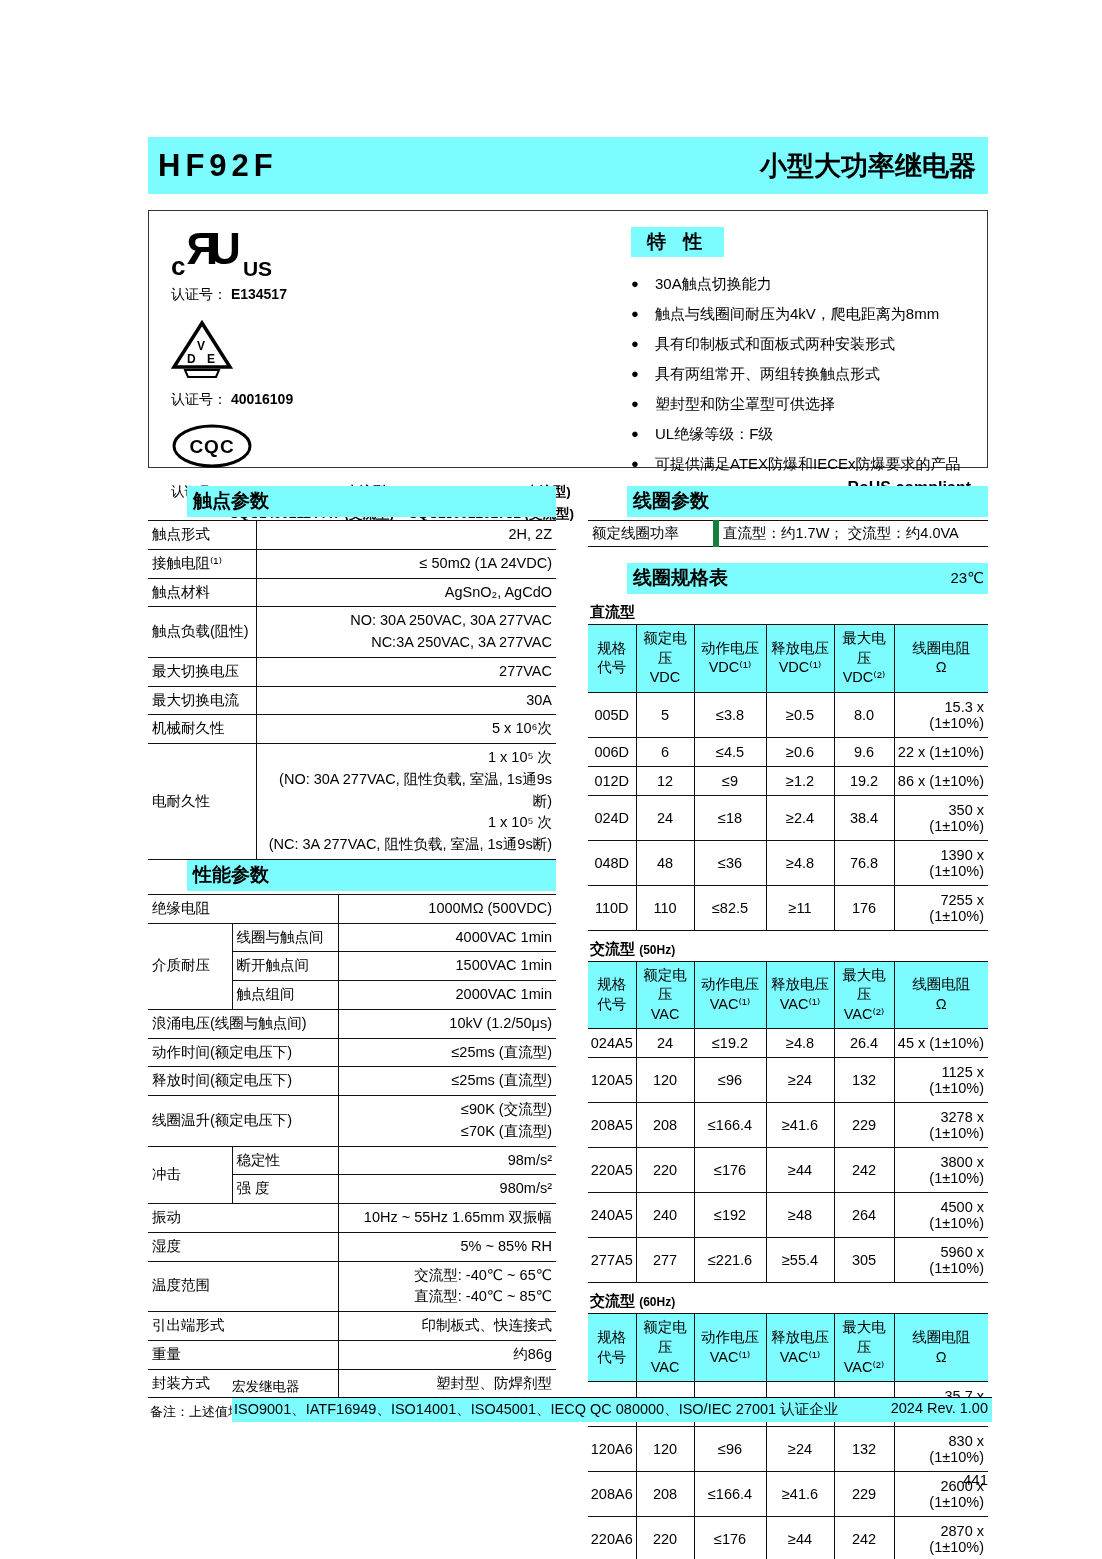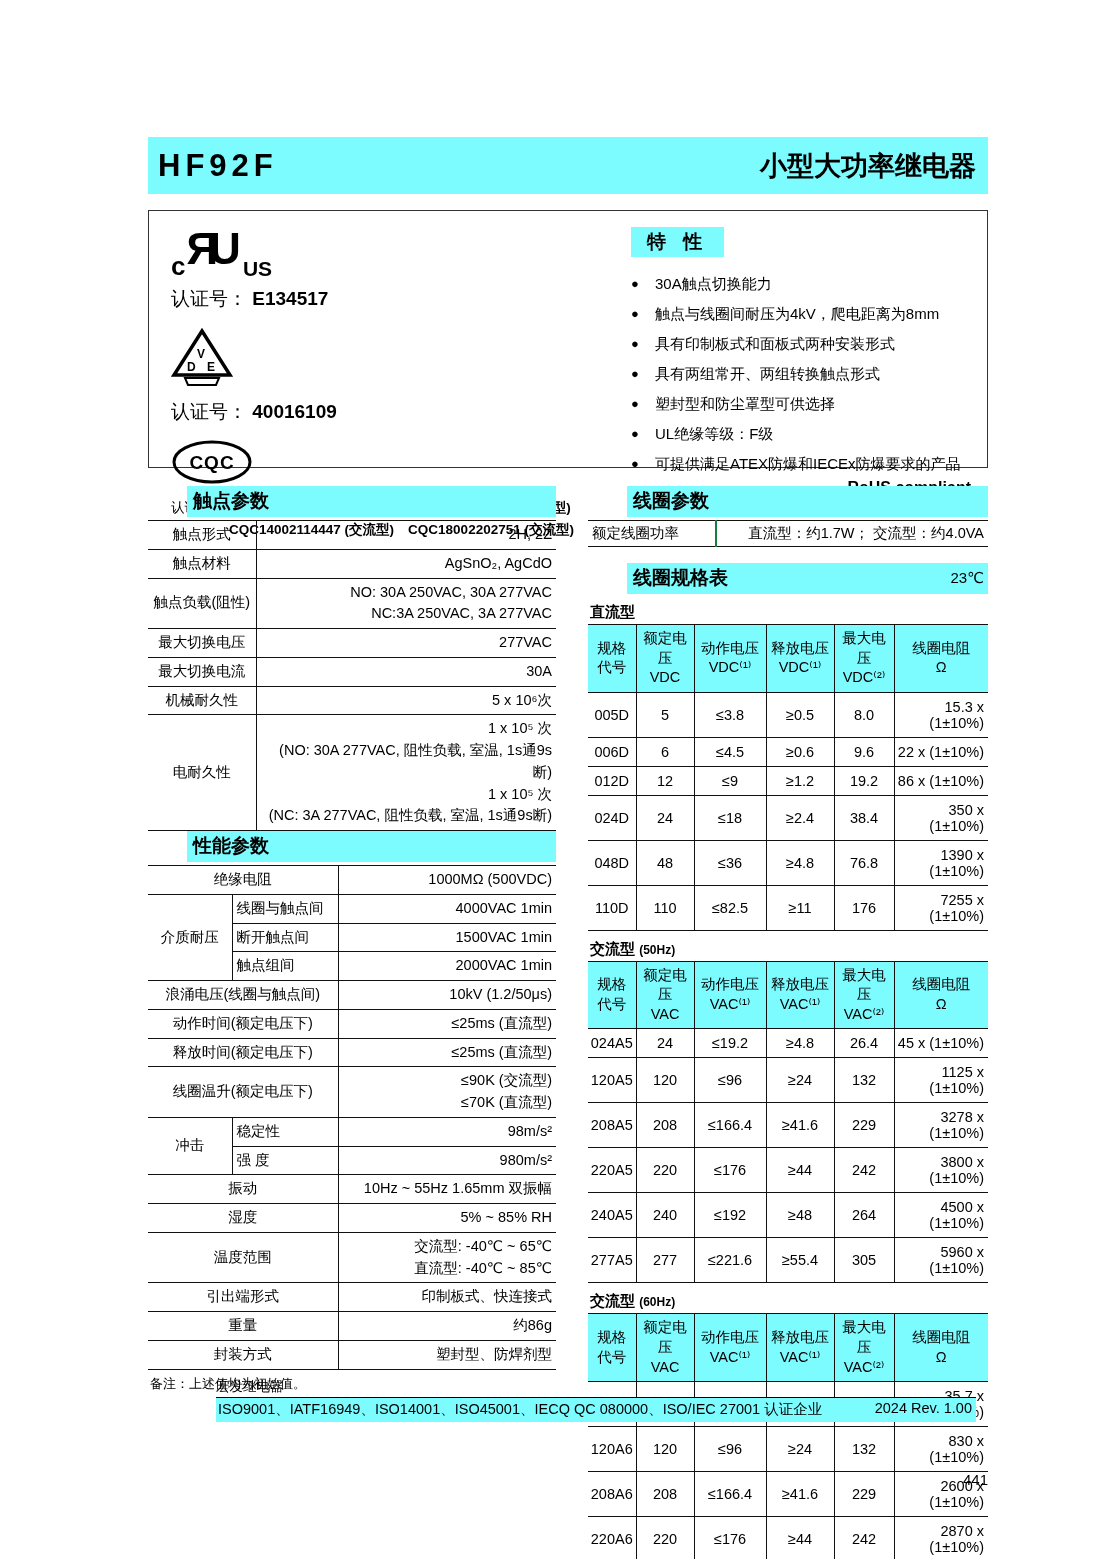--- a/index.html
+++ b/index.html
@@ -16,21 +16,21 @@
   .model{font-size:31px;font-weight:bold;letter-spacing:5px;}
   .product{font-size:27px;font-weight:bold;}
   
   .cert-box{margin-top:16px;border:1px solid #333;display:flex;height:258px;
     padding:16px 14px 10px 22px;box-sizing:border-box;}
   .certs{width:452px;}
   .ul-row{display:flex;align-items:flex-end;line-height:1;}
   .ul-c{font-size:26px;font-weight:bold;}
   .ul-mark{font-size:44px;font-weight:900;letter-spacing:-9px;margin:0 11px 8px 1px;}
   .ul-us{font-size:21px;font-weight:bold;}
-  .cert-line{font-size:19px;margin-top:7px;}
+  .cert-line{font-size:14px;margin-top:7px;}
   .cert-num{font-weight:bold;}
   .vde-wrap{margin-top:16px;}
   .cqc-wrap{margin-top:14px;}
   .cqc-lines{font-size:13.5px;margin-top:8px;line-height:1.65;}
   .cqc-l2{padding-left:58px;}
   .cqc-gap{display:inline-block;width:14px;}
   .features{flex:1;display:flex;flex-direction:column;padding-left:8px;box-sizing:border-box;}
   .feat-title{display:inline-block;align-self:flex-start;font-size:19px;font-weight:bold;
     padding:2px 16px;letter-spacing:6px;}
   .feat-list{list-style:none;margin:12px 0 0;padding:0;}
@@ -41,41 +41,41 @@
   .cols{display:flex;gap:32px;margin-top:18px;align-items:flex-start;}
   .col-l{width:408px;}
   .col-r{width:400px;}
   .sec-bar{font-size:19px;font-weight:bold;padding:2px 4px 3px 6px;display:flex;
     justify-content:space-between;align-items:center;margin-bottom:3px;margin-left:39px;}
   .sec-bar .temp{font-size:15px;font-weight:normal;}
   
   table{border-collapse:collapse;width:100%;}
   .ptable td{border-top:1px solid #111;border-bottom:1px solid #111;
     font-size:14.5px;padding:3px 4px;vertical-align:middle;line-height:1.5;}
-  .ptable .lbl{text-align:center;}
+  .ptable .lbl{text-align:left;}
   .ptable .slbl{text-align:left;border-left:1px solid #111;}
   .ptable .val{text-align:right;border-left:1px solid #111;white-space:pre-line;}
   .note{font-size:13px;margin:5px 0 16px 2px;}
   
   .coil-power td{border-top:1px solid #111;border-bottom:1px solid #111;
     font-size:14.5px;padding:3px 4px;}
-  .coil-power .val{text-align:right;border-left:2px solid #15803d;}
+  .coil-power .val{text-align:left;border-left:6px solid #15803d;}
   
   .sub-label{font-weight:bold;font-size:15px;margin:9px 0 2px 2px;}
   .sub-label .hz{font-size:12px;}
   .ctable th{background:#7DFCFF;font-weight:normal;font-size:14.5px;text-align:center;
     white-space:pre-line;line-height:1.35;padding:4px 1px;
     border-top:1px solid #111;border-bottom:1px solid #111;}
   .ctable td{font-size:14.5px;text-align:center;padding:6px 1px;
     border-top:1px solid #111;border-bottom:1px solid #111;}
   .ctable th+th,.ctable td+td{border-left:1px solid #111;}
   .ctable td:last-child{text-align:right;padding-right:4px;}
   .ctable{margin-bottom:4px;}
   
-  .footer{position:absolute;left:216px;top:1378px;width:760px;}
+  .footer{position:absolute;left:232px;top:1378px;width:760px;}
   .company{font-size:13.5px;margin-bottom:1px;}
   .iso-strip{border-top:1.5px solid #000;display:flex;justify-content:space-between;
     font-size:14.5px;padding:2px 4px 3px 2px;}
   .page-num{position:absolute;left:963px;top:1471px;font-size:15px;}
 </style>
 </head>
 <body>
 
 <div class="content">
 
@@ -149,20 +149,24 @@
       </div>
       <table class="ptable">
         <colgroup>
             <col style="width:108px">
             <col>
           </colgroup>
         <tbody>
             <tr>
             <td class="lbl">触点形式</td>
             <td class="val">2H, 2Z</td>
+          </tr>
+            <tr>
+            <td class="lbl">接触电阻⁽¹⁾</td>
+            <td class="val">≤ 50mΩ (1A  24VDC)</td>
           </tr>
             <tr>
             <td class="lbl">触点材料</td>
             <td class="val">AgSnO₂, AgCdO</td>
           </tr>
             <tr>
             <td class="lbl">触点负载(阻性)</td>
             <td class="val">NO: 30A 250VAC, 30A 277VAC
 NC:3A 250VAC, 3A 277VAC</td>
           </tr>

